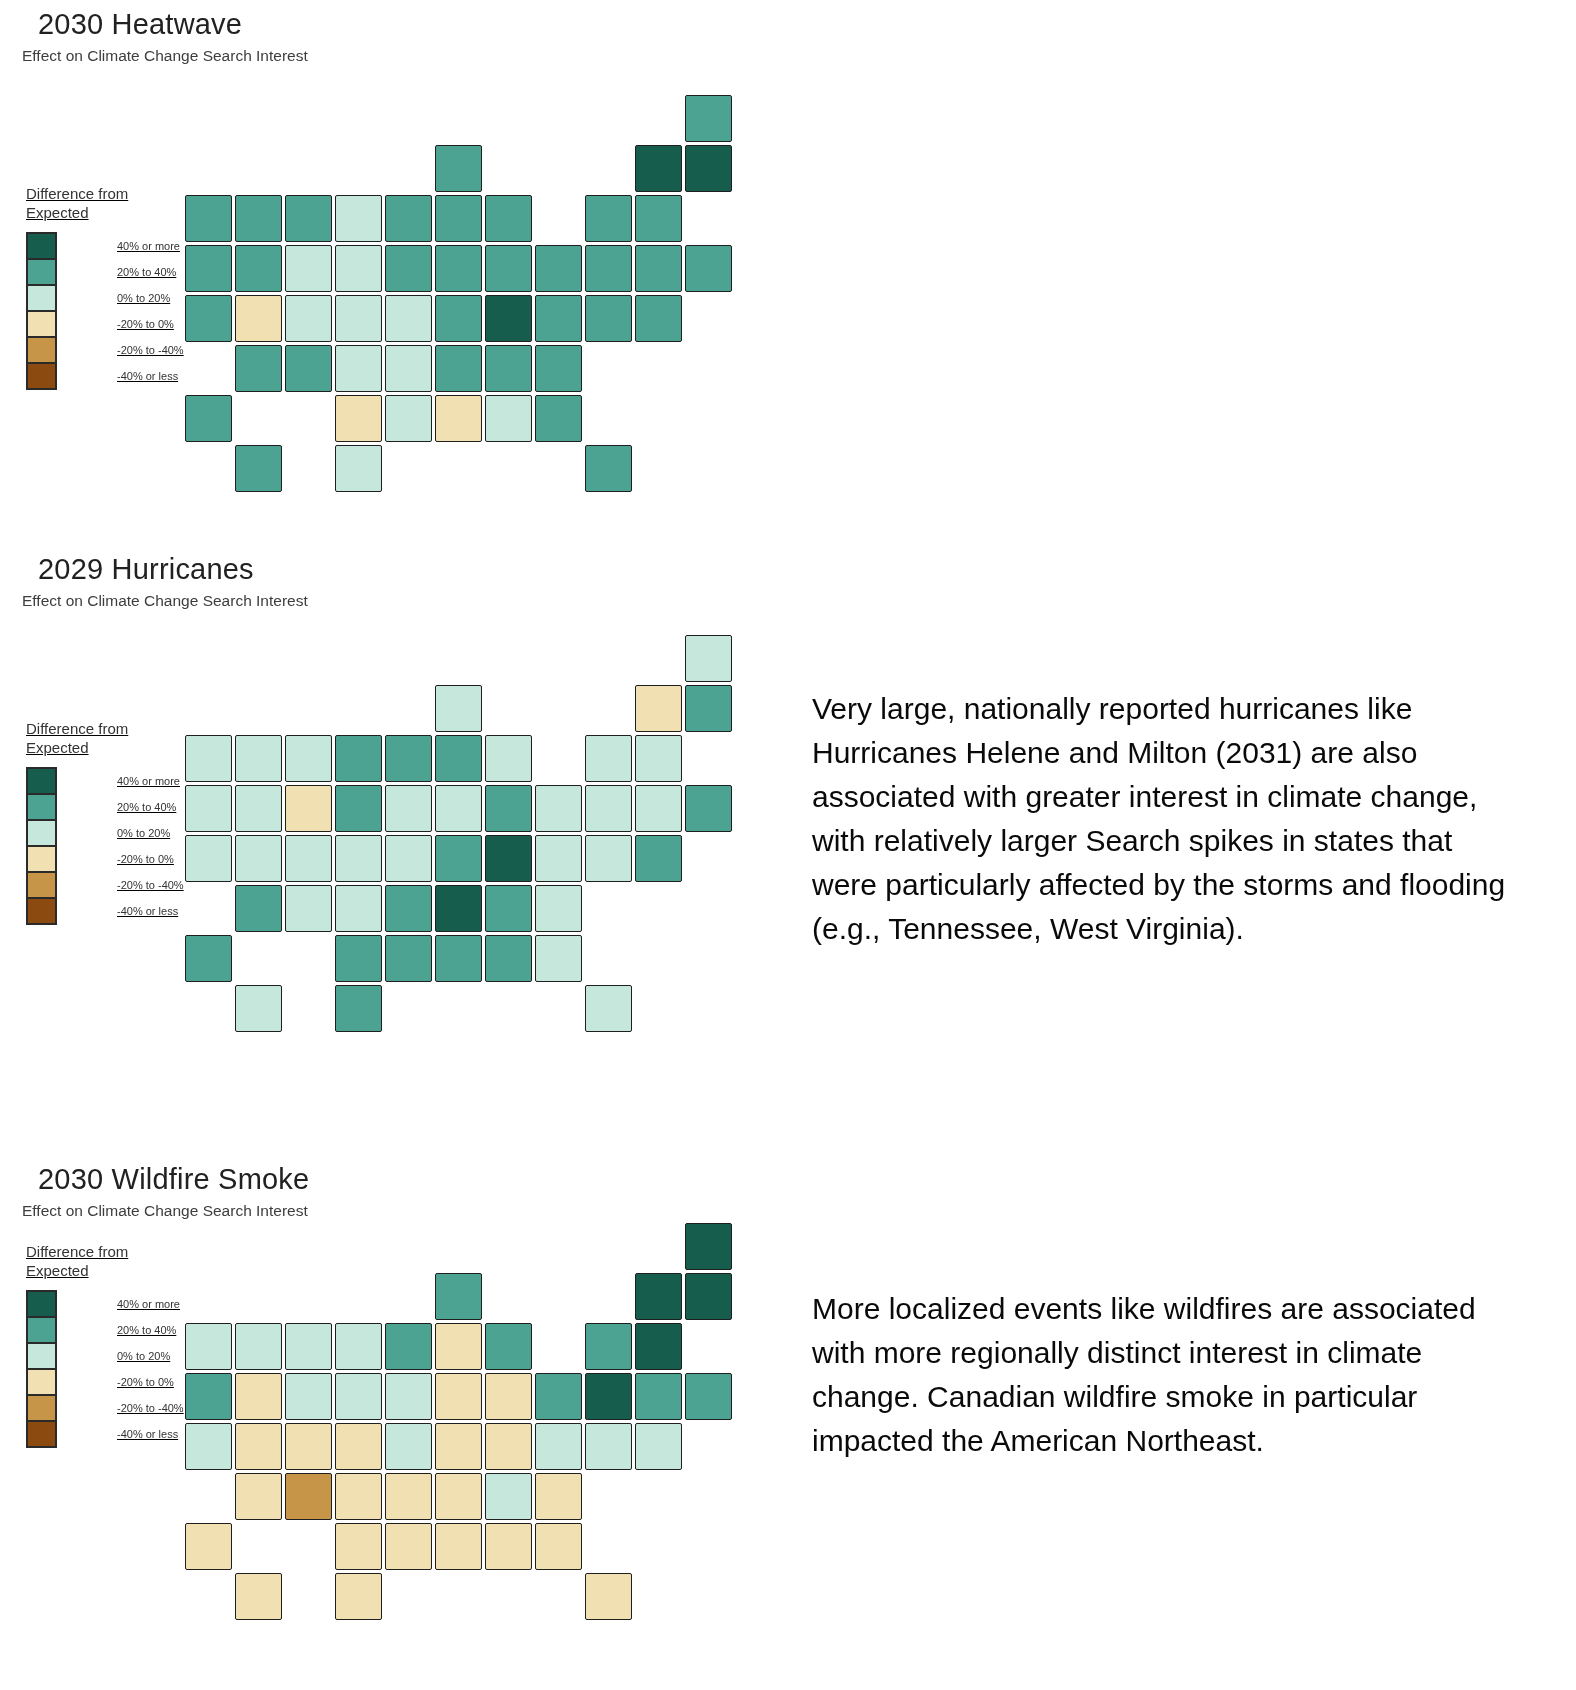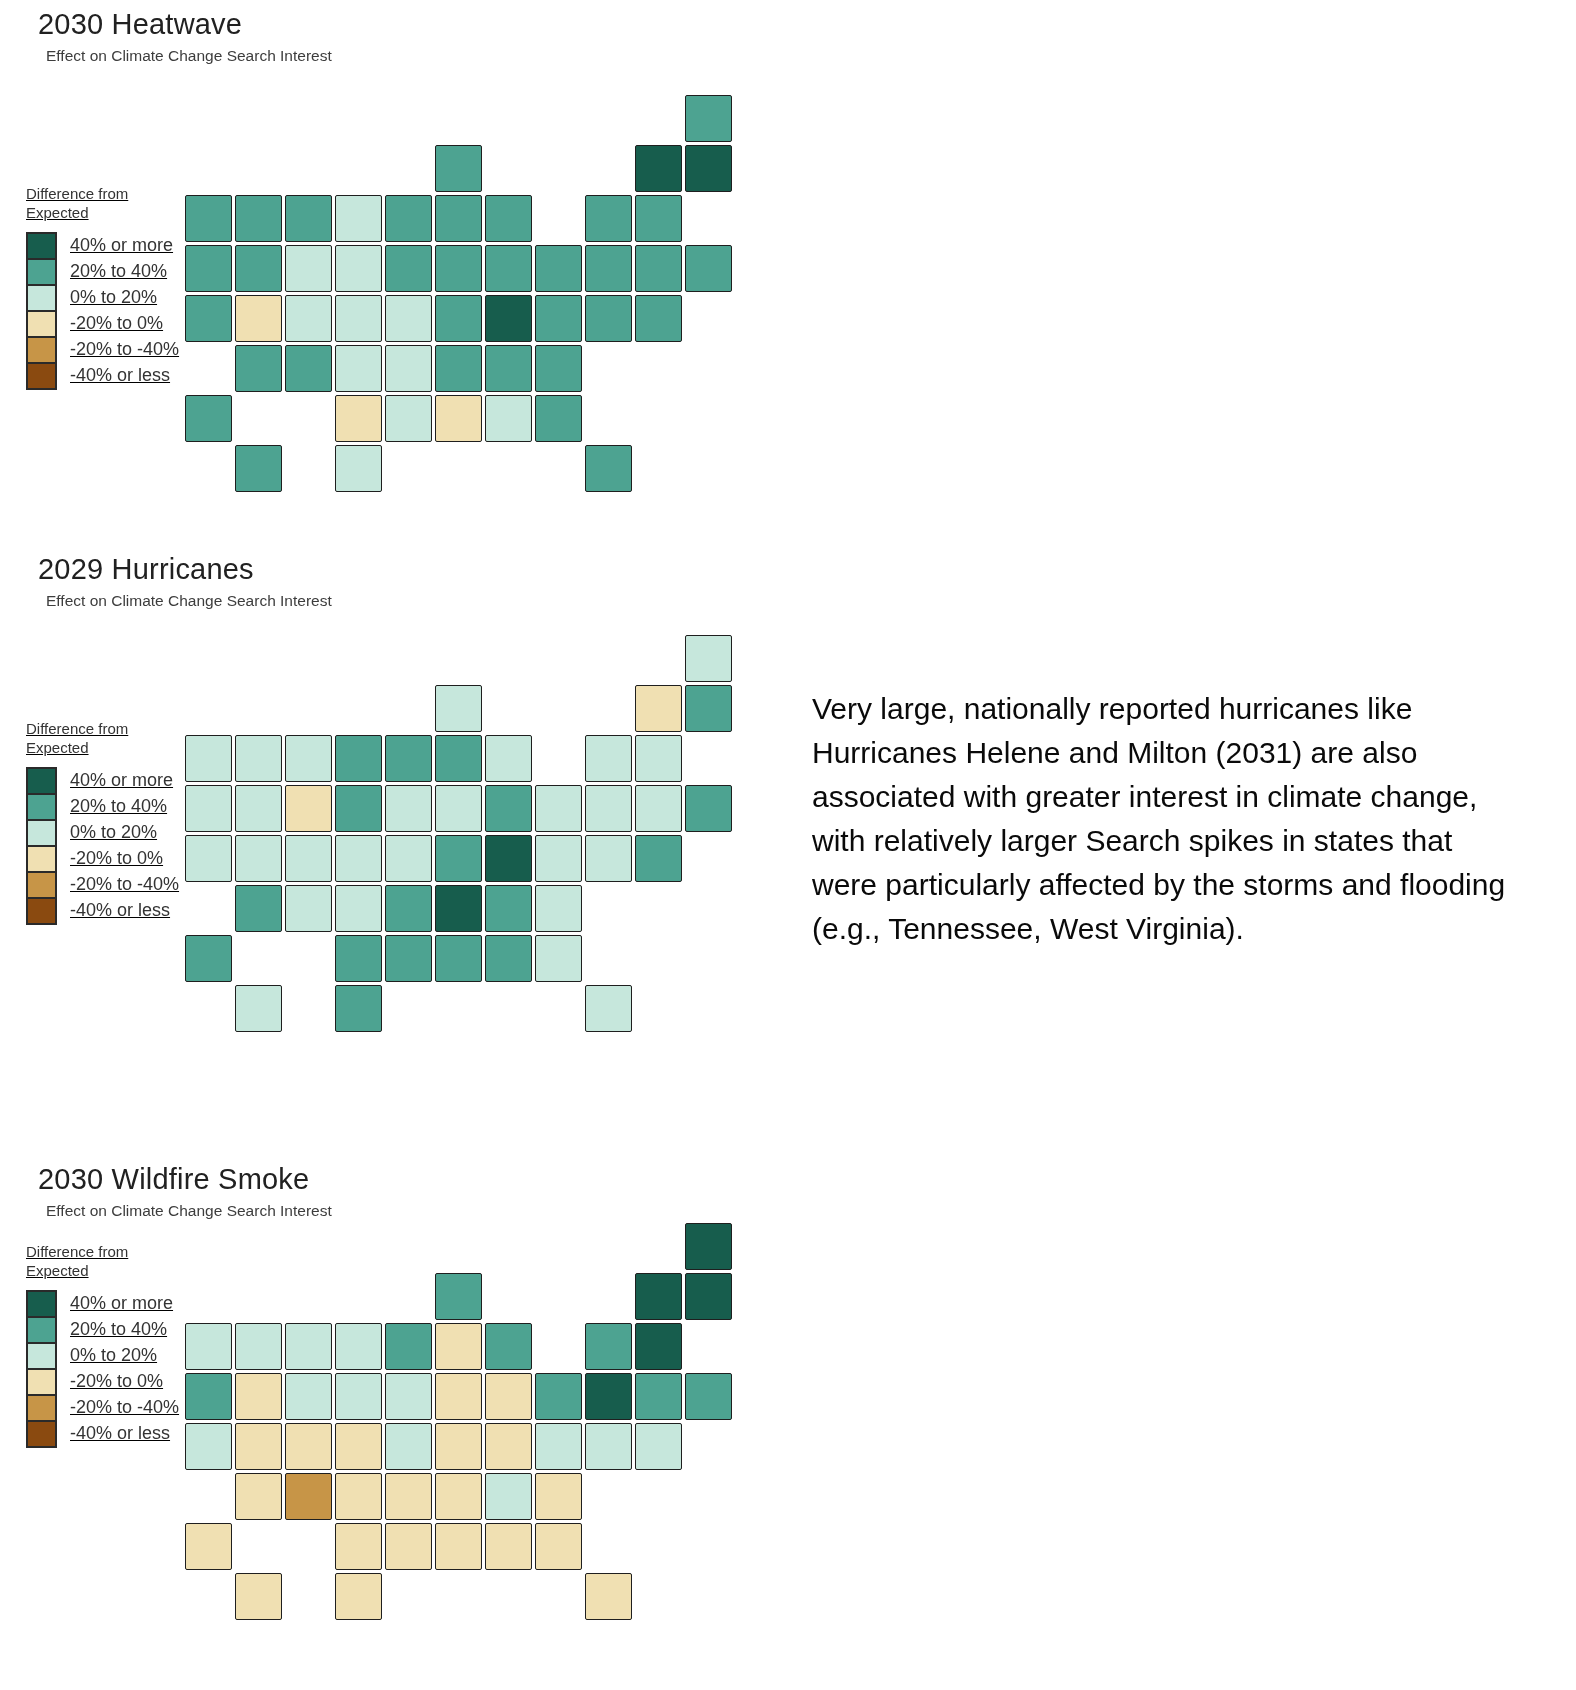--- a/index.html
+++ b/index.html
@@ -5,28 +5,28 @@
   html,body{margin:0;padding:0;background:#ffffff;}
   body{width:1576px;height:1690px;position:relative;font-family:"Liberation Sans",sans-serif;overflow:hidden;}
 
   .row{position:absolute;left:0;width:1576px;}
   .r1{top:0;height:545px;--legend-top:185px;--grid-top:95px;}
   .r2{top:545px;height:610px;--legend-top:175px;--grid-top:90px;}
   .r3{top:1155px;height:535px;--legend-top:88px;--grid-top:68px;}
 
   .fig{position:absolute;left:0;top:0;width:780px;height:100%;}
   .fig-title{position:absolute;left:38px;top:8px;margin:0;font-size:29px;font-weight:400;color:#212121;letter-spacing:.2px;}
-  .fig-subtitle{position:absolute;left:46px;top:47px;font-size:15.5px;color:#3d3d3d;}
+  .fig-subtitle{position:absolute;left:22px;top:47px;font-size:15.5px;color:#3d3d3d;}
 
   .legend{position:absolute;left:26px;top:var(--legend-top);width:165px;text-decoration:underline;}
   .legend-title{font-size:15px;color:#333;line-height:1.25;white-space:pre-line;margin-bottom:9px;}
   .legend-row{display:flex;align-items:center;gap:13px;}
   .legend-row + .legend-row{margin-top:-2px;}
   .legend-swatch{display:block;width:31px;height:28px;border:2px solid #2a2a2a;box-sizing:border-box;flex:0 0 auto;}
-  .legend-label{font-size:18px;color:#333;white-space:nowrap;}
+  .legend-label{font-size:11px;color:#333;white-space:nowrap;margin-left:47px;}
 
   .map-grid{position:absolute;left:185px;top:var(--grid-top);width:550px;height:400px;}
   .state-cell{position:absolute;width:47px;height:47px;box-sizing:border-box;border:1.5px solid #1f1f1f;border-radius:2px;}
 
   .caption{position:absolute;left:812px;width:695px;margin:0;font-size:30px;line-height:1.47;color:#0a0a0a;}
   .r1 .caption{top:150px;}
   .r2 .caption{top:142px;}
   .r3 .caption{top:132px;}
 </style>
 </head>
@@ -293,15 +293,16 @@
           <div class="state-cell" title="PA" style="left: 350px; top: 150px; background: rgb(77, 163, 145);"></div>
           <div class="state-cell" title="NY" style="left: 400px; top: 100px; background: rgb(77, 163, 145);"></div>
           <div class="state-cell" title="CT" style="left: 450px; top: 150px; background: rgb(77, 163, 145);"></div>
           <div class="state-cell" title="RI" style="left: 500px; top: 150px; background: rgb(77, 163, 145);"></div>
           <div class="state-cell" title="MA" style="left: 450px; top: 100px; background: rgb(23, 93, 77);"></div>
           <div class="state-cell" title="VT" style="left: 450px; top: 50px; background: rgb(23, 93, 77);"></div>
           <div class="state-cell" title="NH" style="left: 500px; top: 50px; background: rgb(23, 93, 77);"></div>
           <div class="state-cell" title="ME" style="left: 500px; top: 0px; background: rgb(23, 93, 77);"></div>
         </div>
     </div>
+    <p class="caption">More localized events like wildfires are associated with more regionally distinct interest in climate change. Canadian wildfire smoke in particular impacted the American Northeast.</p>
   </section>
 
 </div>
 
 </body></html>

